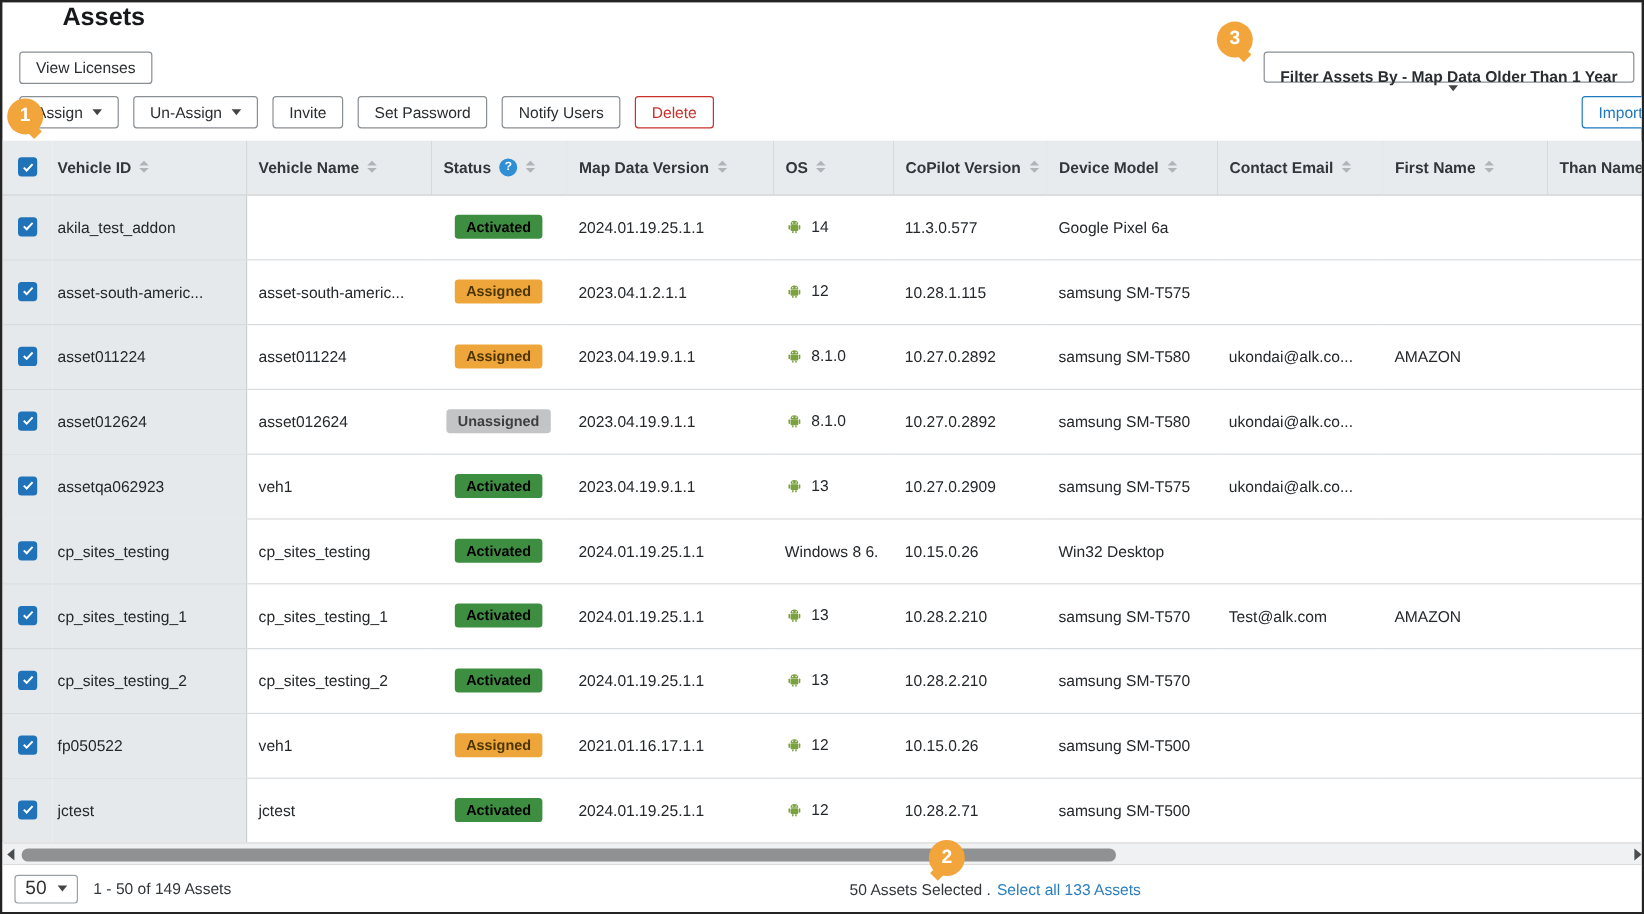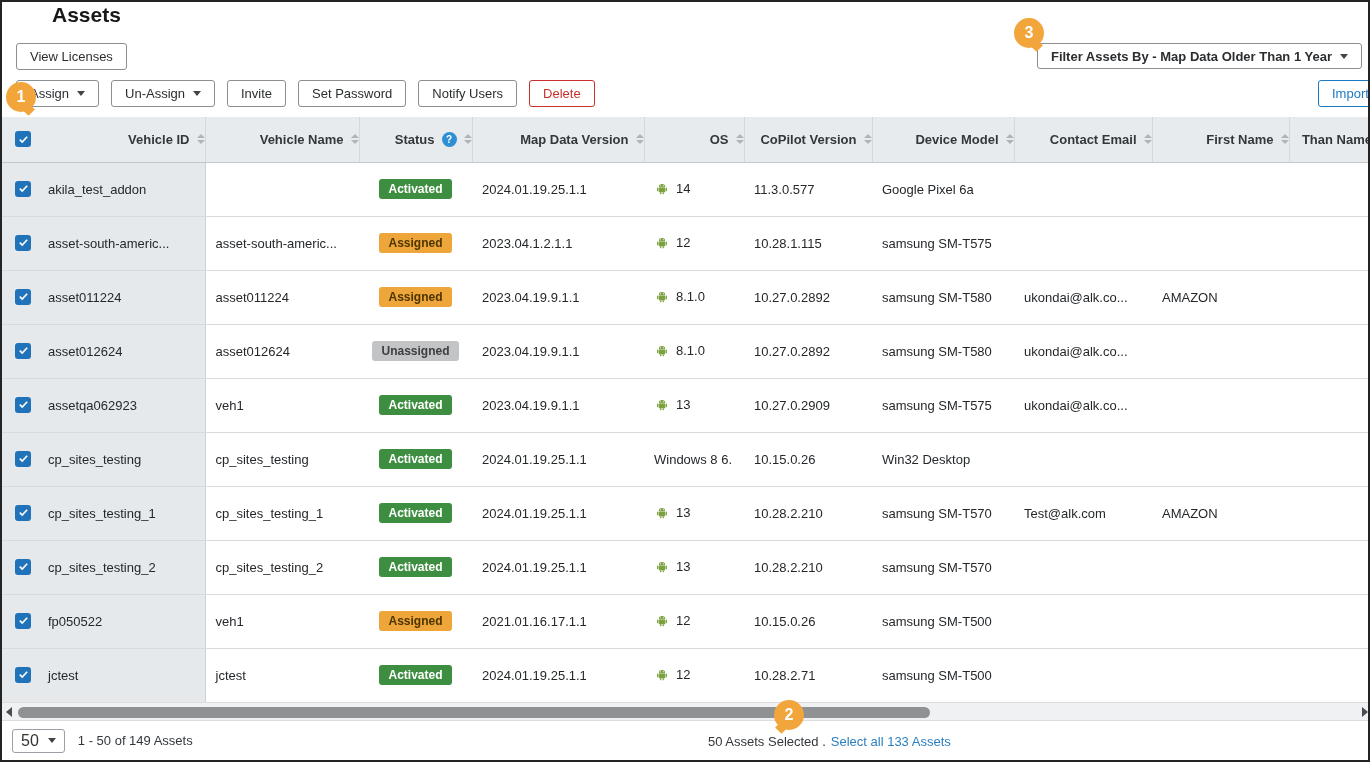--- a/index.html
+++ b/index.html
@@ -18,57 +18,57 @@
   .btn .caret { width:0; height:0; border-left:4px solid transparent; border-right:4px solid transparent;
                 border-top:5px solid #444; margin-left:8px; display:inline-block; }
   .btn.danger { color:var(--delete-red,#c9302c); border-color:var(--delete-red,#c9302c); }
   .btn.import { position:absolute; top:78px; left:1316px; width:90px;
                 color:var(--import-blue,#1d79c0); border-color:var(--import-blue,#1d79c0); }
 
   .view-licenses { position:absolute; left:14px; top:41px; }
   .toolbar-row2 { position:absolute; left:14px; top:78px; display:flex; gap:12px; }
 
   .filter-area { position:absolute; top:41px; right:6px; }
-  .filter-btn { height:16px; font-weight:600; color:#2b2e31; border-color:#8a8f94; }
+  .filter-btn { height:16px; font-weight:600; color:#2b2e31; border-color:#8a8f94;flex-direction:column; }
 
   
   .callout { position:absolute; z-index:30; width:30px; height:30px; border-radius:50%;
              background:var(--callout-orange,#f2a53b); color:#fff; font-weight:700; font-size:16px;
              display:flex; align-items:center; justify-content:center; }
   .callout::after { content:""; position:absolute; width:9px; height:9px;
                     background:var(--callout-orange,#f2a53b); transform:rotate(45deg); bottom:-2px; }
   .callout.tail-br::after { right:3px; }
   .callout.tail-bl::after { left:3px; }
   .callout-1 { left:4px;  top:80px; }
   .callout-2 { left:772px; top:698px; }
   .callout-3 { left:1012px; top:16px; }
 
   
   .table-wrap { position:absolute; left:0; top:115px; width:1370px; overflow:hidden; }
   table { border-collapse:collapse; table-layout:fixed; width:1370px; }
   thead th { background:#e8ebee; height:45px; font-size:13px; font-weight:700; color:#33373b;
-             text-align:right; padding-left:10px; border-bottom:1px solid #c3c7cb; vertical-align:middle;
+             text-align:left; padding-left:10px; border-bottom:1px solid #c3c7cb; vertical-align:middle;
              white-space:nowrap; overflow:hidden; }
   thead th + th + th { border-left:1px solid #d6d9dc; }
   thead th.check-cell, td.check-cell { text-align:center; padding:0; }
   .th-inner { display:inline-flex; align-items:center; }
 
   tbody td { height:54px; font-size:13px; color:#25282b; vertical-align:middle;
              border-bottom:1px solid #d8dbde; padding-left:10px; white-space:nowrap;
              overflow:hidden; text-overflow:ellipsis; background:#fff; }
   td.frozen { background:#e6e9ec; }
   td.id-cell { border-right:1px solid #ccd0d4; padding-left:4px; }
   th.id-col { padding-left:4px; }
   td.status-cell { text-align:center; padding-left:0; }
 
   .checkbox { width:16px; height:16px; border-radius:3px; background:var(--checkbox-blue,#2173b9);
               display:inline-flex; align-items:center; justify-content:center; cursor:pointer; }
 
   .badge { display:inline-block; padding:3px 9px; border-radius:3px; font-size:12px; font-weight:700; }
-  .badge-activated { background:var(--activated-green,#3e8e41); color:#ffffff; }
+  .badge-activated { background:var(--activated-green,#3e8e41); color:#000000; }
   .badge-assigned  { background:var(--assigned-orange,#eea63a); color:#4d3500; }
   .badge-unassigned{ background:var(--unassigned-gray,#c2c4c6); color:#3c3f42; }
 
   .sort { display:inline-flex; flex-direction:column; gap:2px; margin-left:7px; }
   .sort i { width:0; height:0; border-left:4px solid transparent; border-right:4px solid transparent; display:block; }
   .sort i.up   { border-bottom:4px solid #b0b4b8; }
   .sort i.down { border-top:4px solid #b0b4b8; }
 
   .help { width:15px; height:15px; border-radius:50%; background:var(--help-blue,#2f8fd4); color:#fff;
           font-size:10px; font-weight:700; display:inline-flex; align-items:center; justify-content:center;

